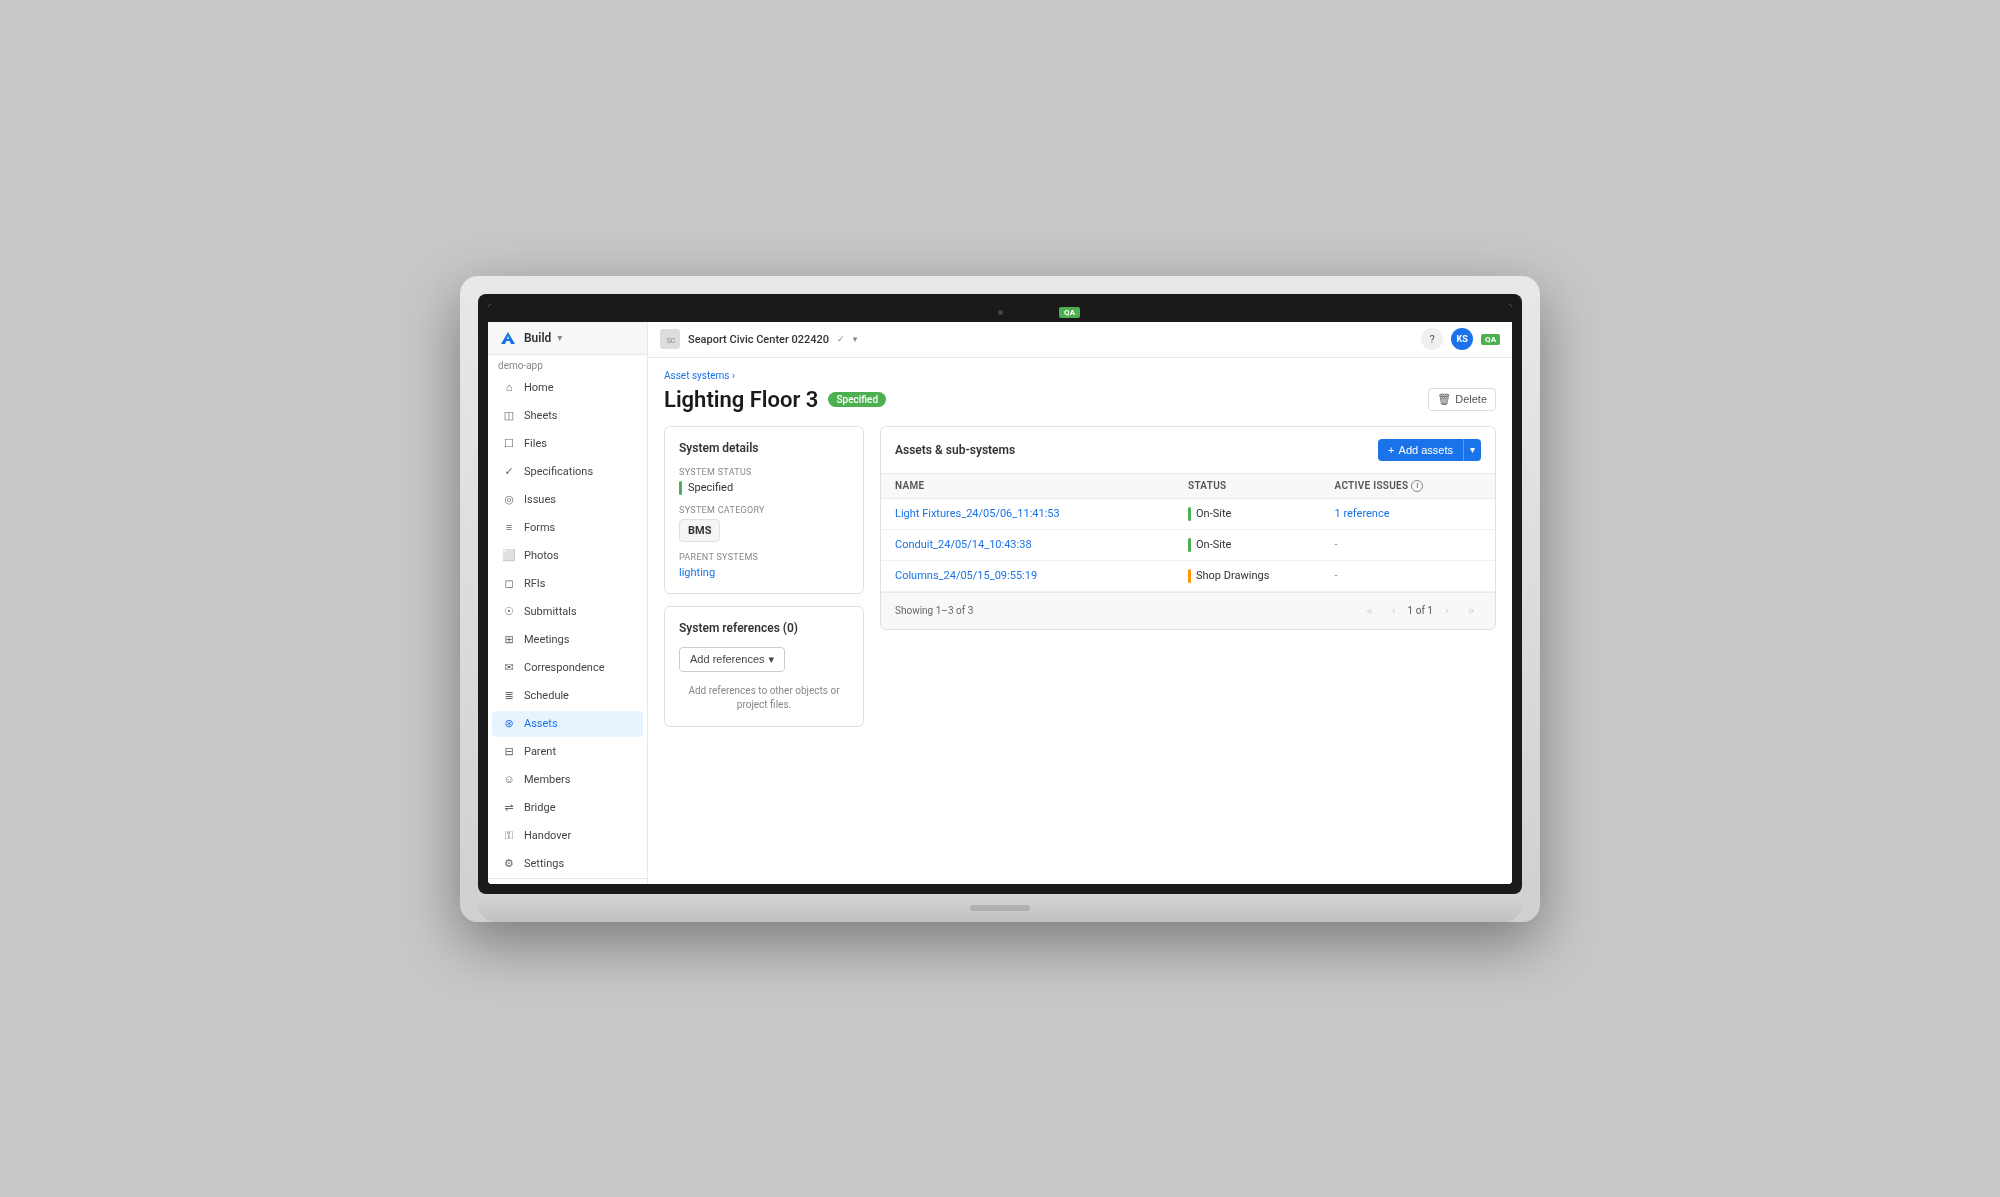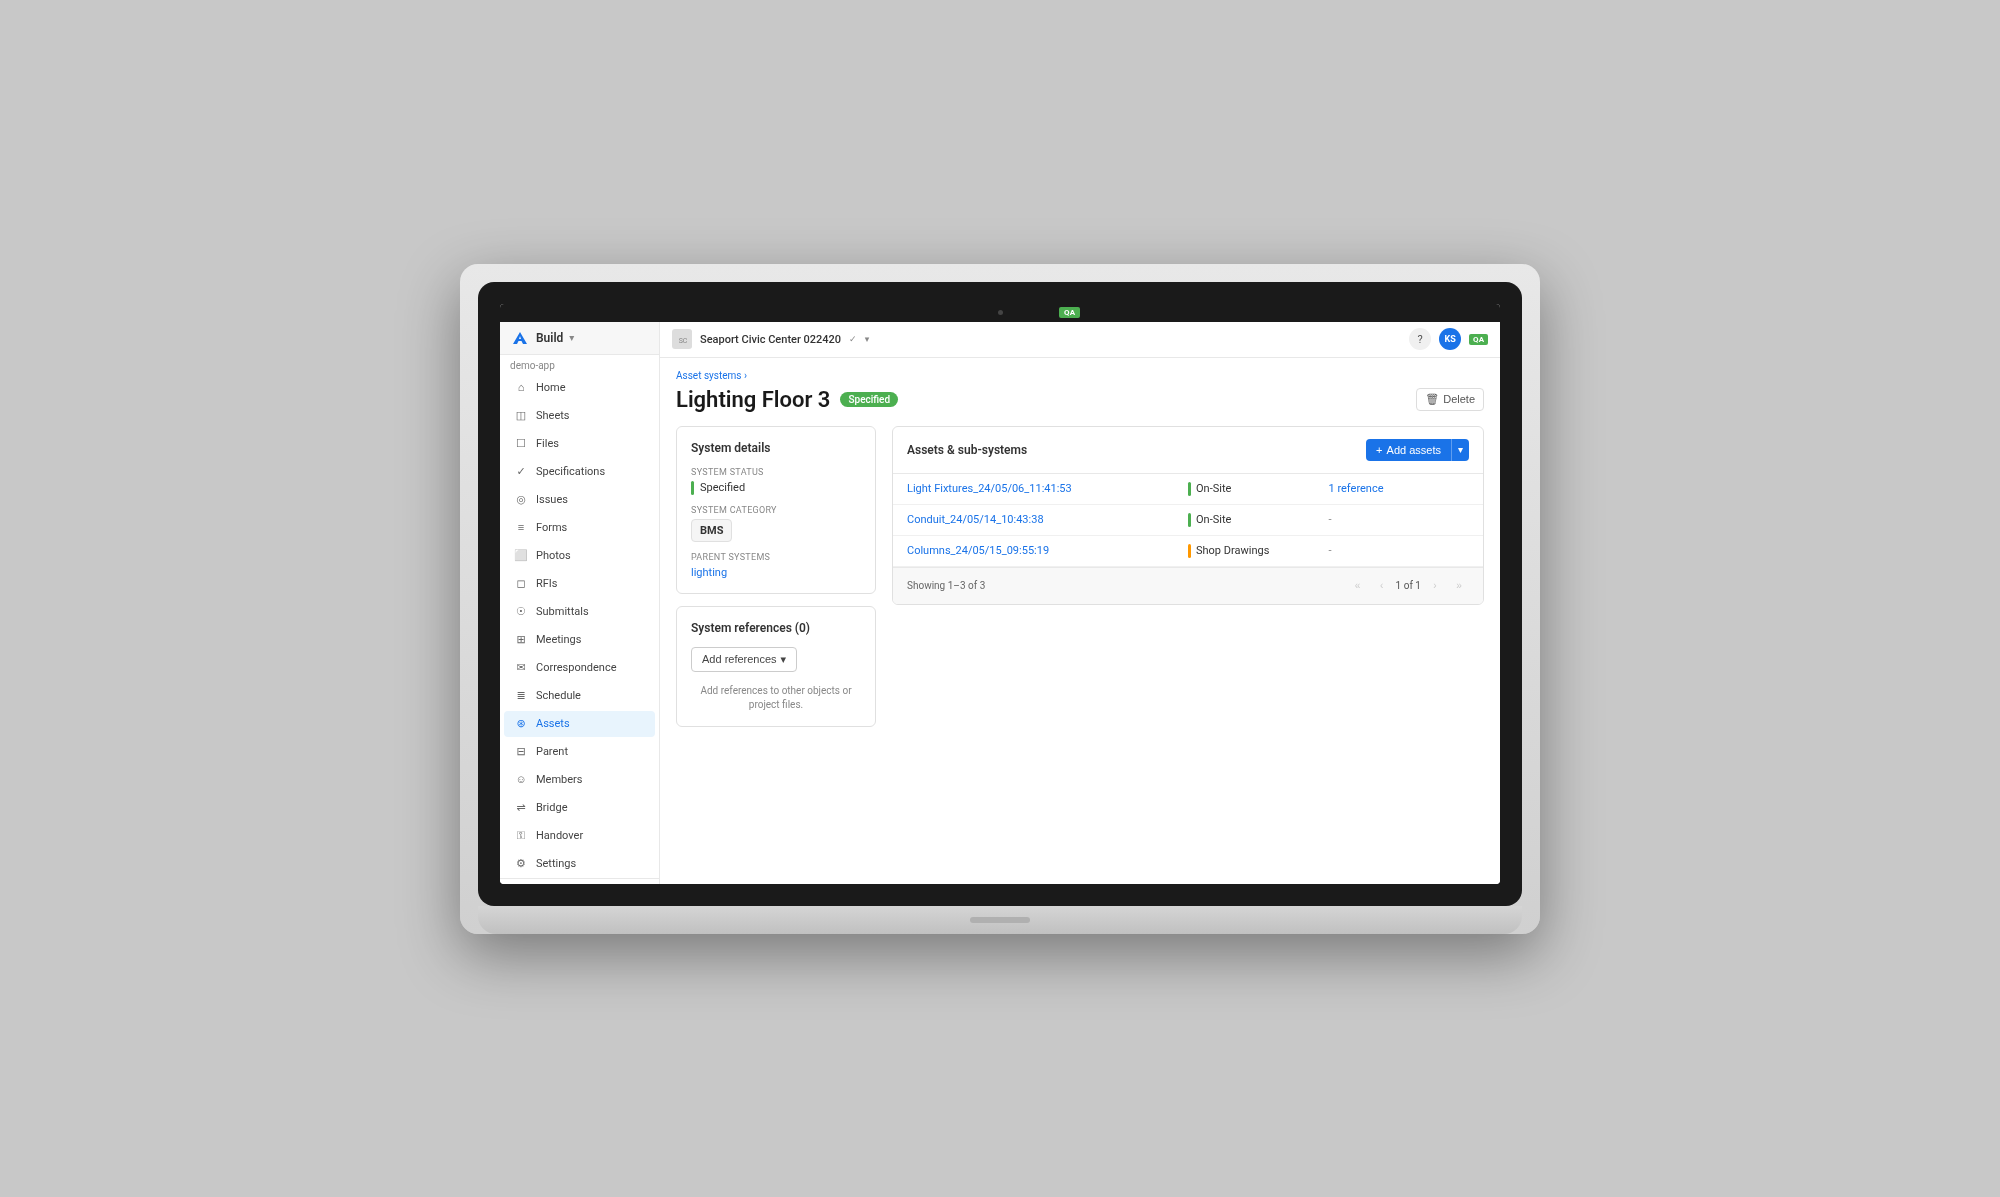--- a/index.html
+++ b/index.html
@@ -16,22 +16,22 @@
       width: 1080px;
       background: linear-gradient(180deg, #e8e8e8 0%, #d0d0d0 100%);
       border-radius: 18px;
       padding: 18px 18px 0 18px;
       box-shadow: 0 20px 60px rgba(0,0,0,0.4);
       position: relative;
     }
 
     .laptop-screen {
       background: #1a1a1a;
-      border-radius: 16px;
-      padding: 22px;
+      border-radius: 8px;
+      padding: 10px;
       overflow: hidden;
     }
 
     .screen-inner {
       background: #fff;
       border-radius: 4px;
       overflow: hidden;
       width: 100%;
       height: 580px;
       display: flex;
@@ -743,20 +743,28 @@
                       <button class="add-assets-main">
                         <span>+</span>
                         <span>Add assets</span>
                       </button>
                       <button class="add-assets-dropdown">
                         <span>▾</span>
                       </button>
                     </div>
                   </div>
 
+                  <div class="table-header-row">
+                    <span class="th th-name">Name</span>
+                    <span class="th th-status">Status</span>
+                    <div class="th th-issues">
+                      <span>Active issues</span>
+                      <div class="info-icon">i</div>
+                    </div>
+                  </div>
 
                   <div class="table-row">
                     <span class="td td-name">Light Fixtures_24/05/06_11:41:53</span>
                     <div class="td td-status">
                       <div class="status-bar status-onsite"></div>
                       <span>On-Site</span>
                     </div>
                     <div class="td td-issues">
                       <span class="reference-link">1 reference</span>
                     </div>

